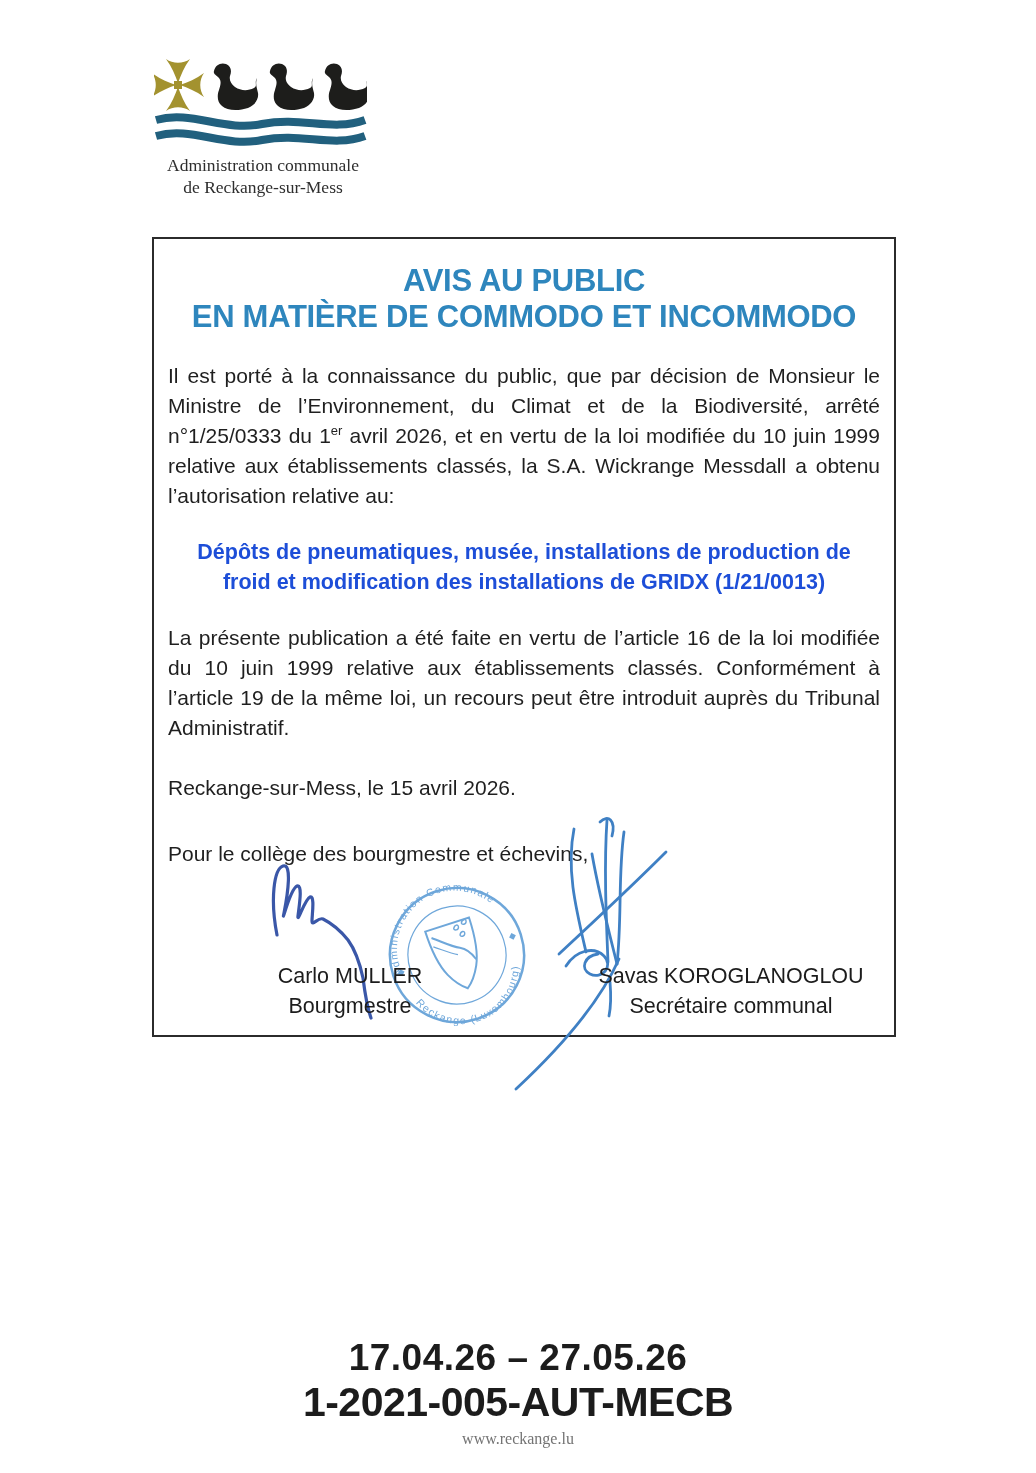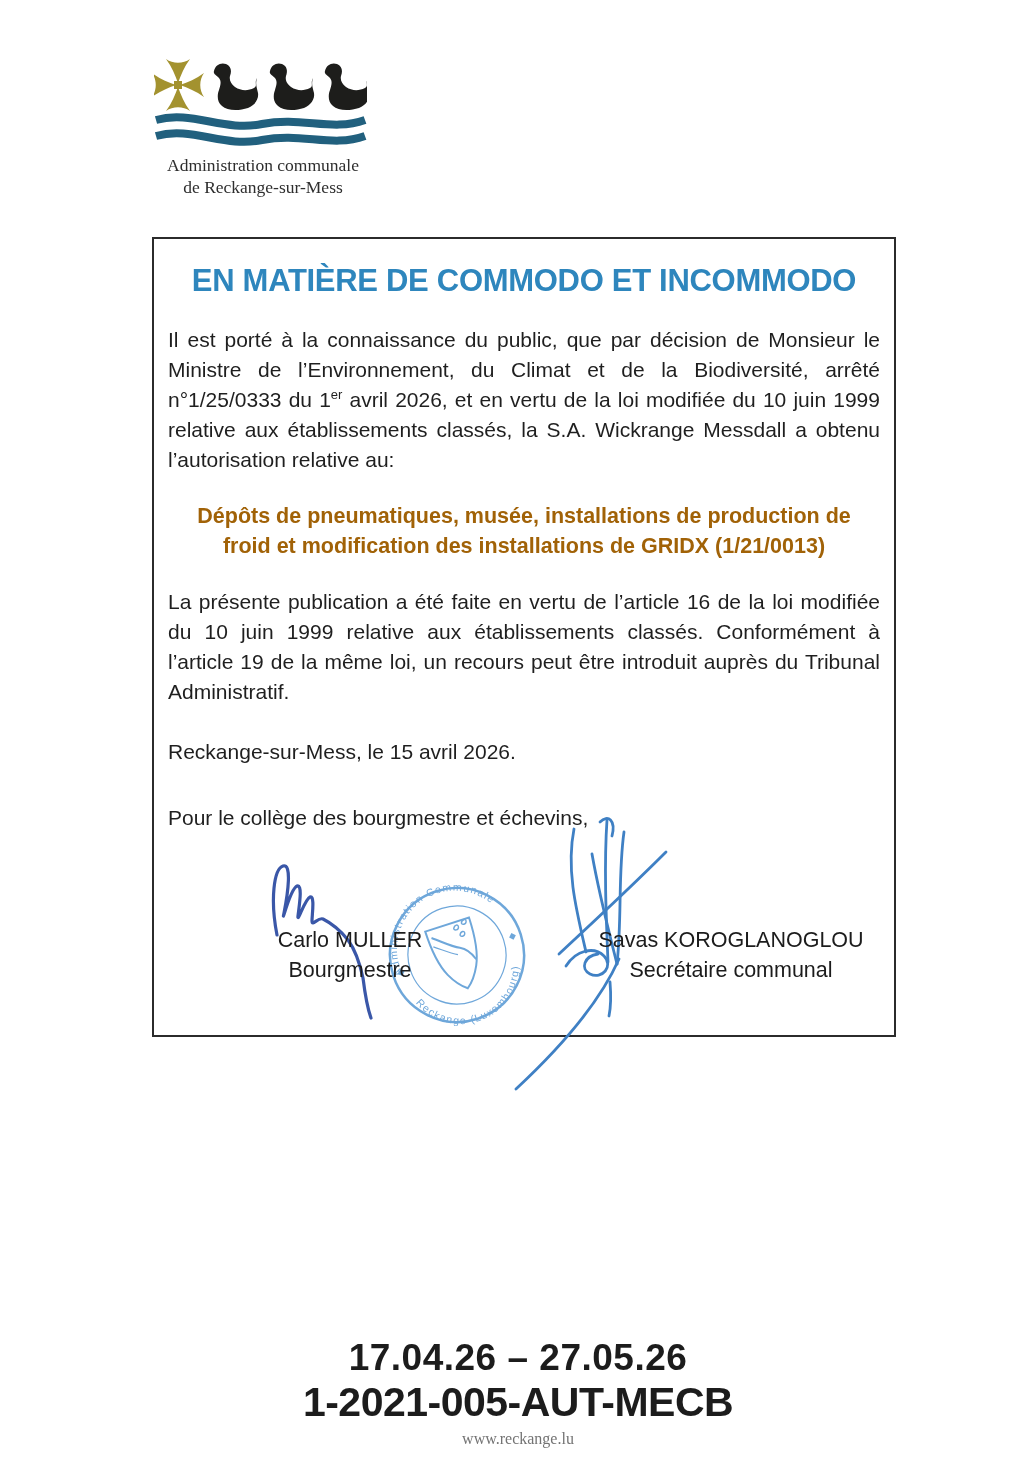--- a/index.html
+++ b/index.html
@@ -24,21 +24,21 @@
     text-align:center; color:#2e86bd; font-weight:bold;
     font-size:31px; line-height:36px; letter-spacing:-0.3px;
   }
   .para {
     margin-top:26px; font-size:21px; line-height:30px;
     text-align:justify; color:#1f1f1f;
   }
   .para sup { font-size:13px; vertical-align:super; line-height:0; }
   .subject {
     margin:26px auto 0 auto; max-width:655px; text-align:center;
-    color:#a16207; font-weight:bold; font-size:21.5px; line-height:30px;
+    color:#1d4ed8; font-weight:bold; font-size:21.5px; line-height:30px;
   }
   .para2 { }
   .dateline { margin-top:30px; font-size:21px; line-height:30px; }
   .college-line { margin-top:36px; font-size:21px; line-height:30px; }
   .sig-row { display:flex; margin-top:92px; position:relative; z-index:3;gap:37px; }
   .sig-col { text-align:center; font-size:21.5px; line-height:30px; color:#1c1c1c; }
   .sig-col.left  { margin-left:72px; width:220px; }
   .sig-col.right { margin-left:98px; width:272px; }
   .abs { position:absolute; }
   .carlo-sig  { left:103px; top:618px; z-index:2; }
@@ -89,20 +89,21 @@
       <path d="M2,78 C38,68 70,90 108,82 C148,74 178,90 211,78"></path>
     </g>
   </svg>
   <div class="org-caption">
     <div>Administration communale</div>
     <div>de Reckange-sur-Mess</div>
   </div>
 </div>
 
 <div class="notice-box">
+  <div class="notice-title">AVIS AU PUBLIC</div>
   <div class="notice-subtitle">EN MATIÈRE DE COMMODO ET INCOMMODO</div>
 
   <p class="para"><span>Il est porté à la connaissance du public, que par décision de Monsieur le Ministre de l’Environnement, du Climat et de la Biodiversité, arrêté n°1/25/0333 du 1</span><sup>er</sup><span> avril 2026, et en vertu de la loi modifiée du 10 juin 1999 relative aux établissements classés, la S.A. Wickrange Messdall a obtenu l’autorisation relative au:</span></p>
 
   <p class="subject">Dépôts de pneumatiques, musée, installations de production de froid et modification des installations de GRIDX (1/21/0013)</p>
 
   <p class="para para2">La présente publication a été faite en vertu de l’article 16 de la loi modifiée du 10 juin 1999 relative aux établissements classés. Conformément à l’article 19 de la même loi, un recours peut être introduit auprès du Tribunal Administratif.</p>
 
   <p class="dateline">Reckange-sur-Mess, le 15 avril 2026.</p>
 

